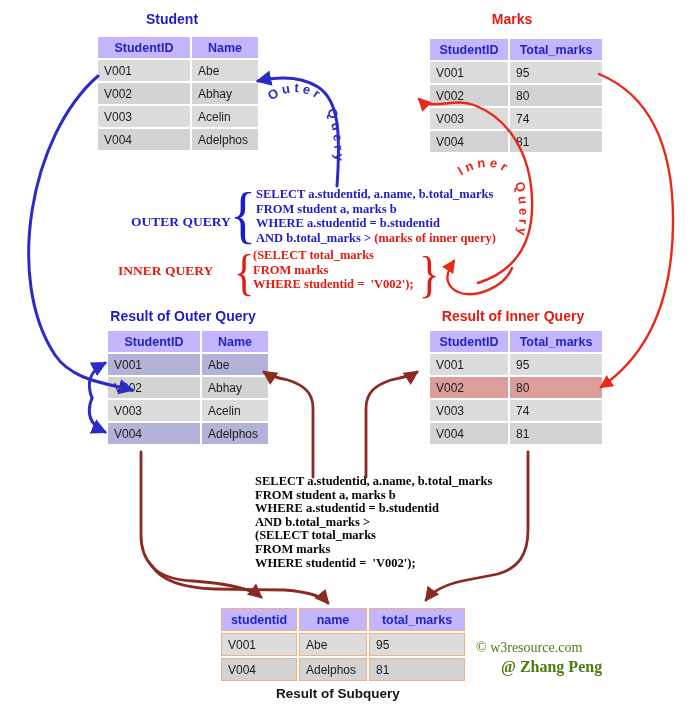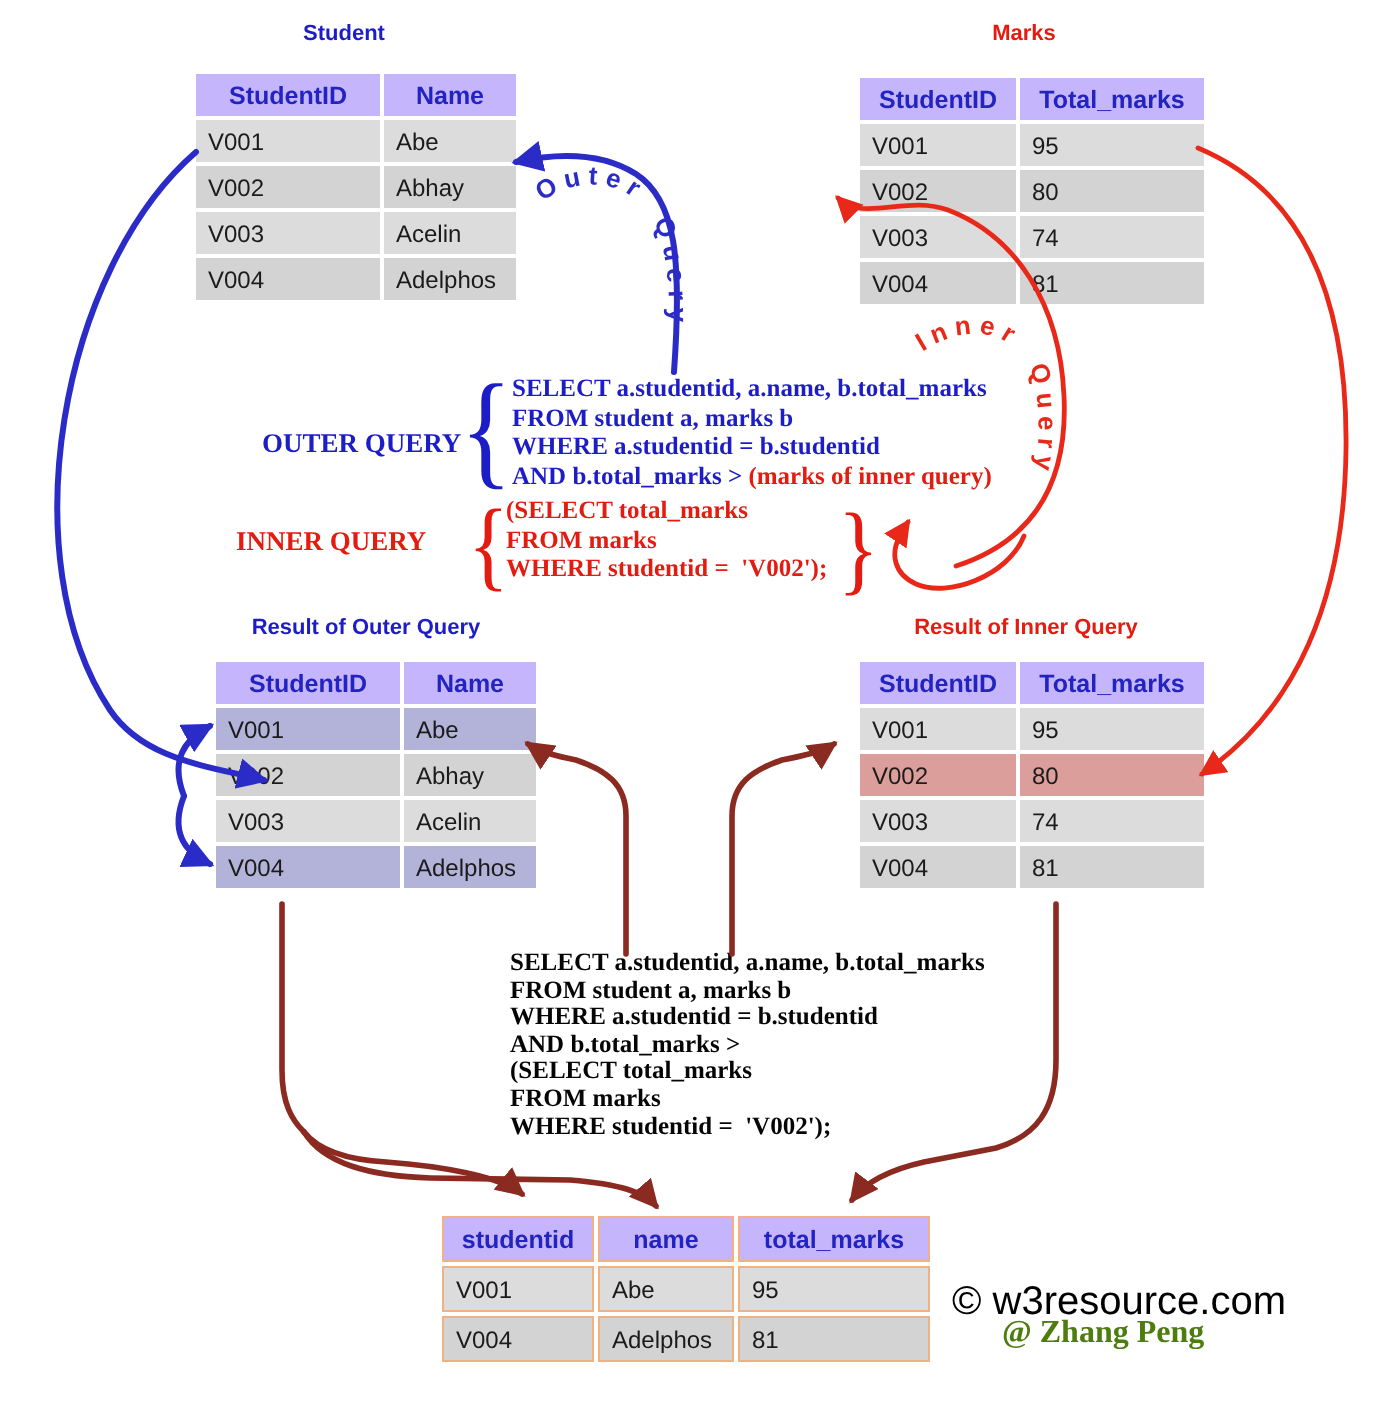--- a/index.html
+++ b/index.html
@@ -1,19 +1,19 @@
 <!DOCTYPE html>
 <html><head>
 <meta charset="utf-8">
 <style>
   html,body{margin:0;padding:0;background:#fff;}
   #canvas{position:relative;width:693px;height:709px;background:#ffffff;overflow:hidden;
           font-family:"Liberation Sans",sans-serif;}
   .abs{position:absolute;}
-  .title{font-weight:bold;font-size:11px;text-align:center;white-space:nowrap;}
+  .title{font-weight:bold;font-size:14px;text-align:center;white-space:nowrap;}
   .blue{color:#1d1dc8;}
   .red{color:#e41b10;}
 
   table.tbl{border-collapse:separate;border-spacing:2px;font-size:12px;color:#1b1b1b;}
   table.tbl th{background:#c4b5fd;color:#2323c0;font-weight:bold;font-size:12.5px;
                text-align:center;padding:2px 4px;height:17px;}
   table.tbl td{background:#dcdcdc;padding:2px 6px;height:17px;margin-top:23px;}
   table.tbl tr.alt td{background:#d3d3d3;}
   table.tbl tr.hl-purple td{background:#b3b3d9;}
   table.tbl tr.hl-pink td{background:#dc9e9b;}
@@ -21,21 +21,21 @@
   table.btbl th,table.btbl td{border:1px solid #f0b283;}
 
   .qlabel{font-family:"Liberation Serif",serif;font-weight:bold;font-size:13.5px;white-space:nowrap;}
   .qline{font-family:"Liberation Serif",serif;font-weight:bold;font-size:12.5px;
          line-height:14.6px;white-space:pre;}
   .sqlline{font-family:"Liberation Serif",serif;font-weight:bold;font-size:12.5px;
            line-height:13.6px;white-space:pre;color:#050505;}
   .brace{font-family:"Liberation Serif",serif;font-weight:normal;line-height:1;
          transform:scaleX(0.85);transform-origin:left top;}
   .caption{font-weight:bold;font-size:13.5px;color:#141414;text-align:center;}
-  .wm-site{font-size:20px;color:#000000;}
+  .wm-site{font-size:14px;color:#4d7c0f;font-family:Liberation Serif, serif;}
   .wm-author{font-family:"Liberation Serif",serif;font-weight:bold;font-size:16px;color:#4d7c0f;}
 
   svg.overlay{position:absolute;left:0;top:0;pointer-events:none;}
   .arrow-blue{fill:none;stroke:#2b2bc8;stroke-width:3;stroke-linecap:round;}
   .arrow-red{fill:none;stroke:#e8291a;stroke-width:2.4;stroke-linecap:round;}
   .arrow-maroon{fill:none;stroke:#8a2a20;stroke-width:2.8;stroke-linecap:round;}
   .curve-label{font-family:"Liberation Sans",sans-serif;font-weight:bold;font-size:13px;
                letter-spacing:3.5px;word-spacing:5px;}
   .curve-label.b{fill:#2b2bc8;}
   .curve-label.r{fill:#e8291a;}
@@ -190,20 +190,21 @@
           <td>Abe</td>
           <td class="num">95</td>
         </tr>
     <tr class="alt">
           <td>V004</td>
           <td>Adelphos</td>
           <td class="num">81</td>
         </tr>
   </tbody>
     </table>
+  <div class="abs caption" style="left:219px;top:686px;width:238px;">Result of Subquery</div>
 
   <div class="abs wm-site" style="left:476px;top:640px;">© w3resource.com</div>
   <div class="abs wm-author" style="left:501px;top:658px;">@ Zhang Peng</div>
 
   <svg class="overlay" width="693" height="709" viewBox="0 0 693 709">
     <defs>
       <marker id="ab" viewBox="0 0 10 10" refX="8.5" refY="5" markerWidth="5.2" markerHeight="5.2" orient="auto">
           <path d="M0,0 L10,5 L0,10 z" fill="#2b2bc8"></path>
         </marker>
       <marker id="ar" viewBox="0 0 10 10" refX="8.5" refY="5" markerWidth="5.6" markerHeight="5.6" orient="auto">

